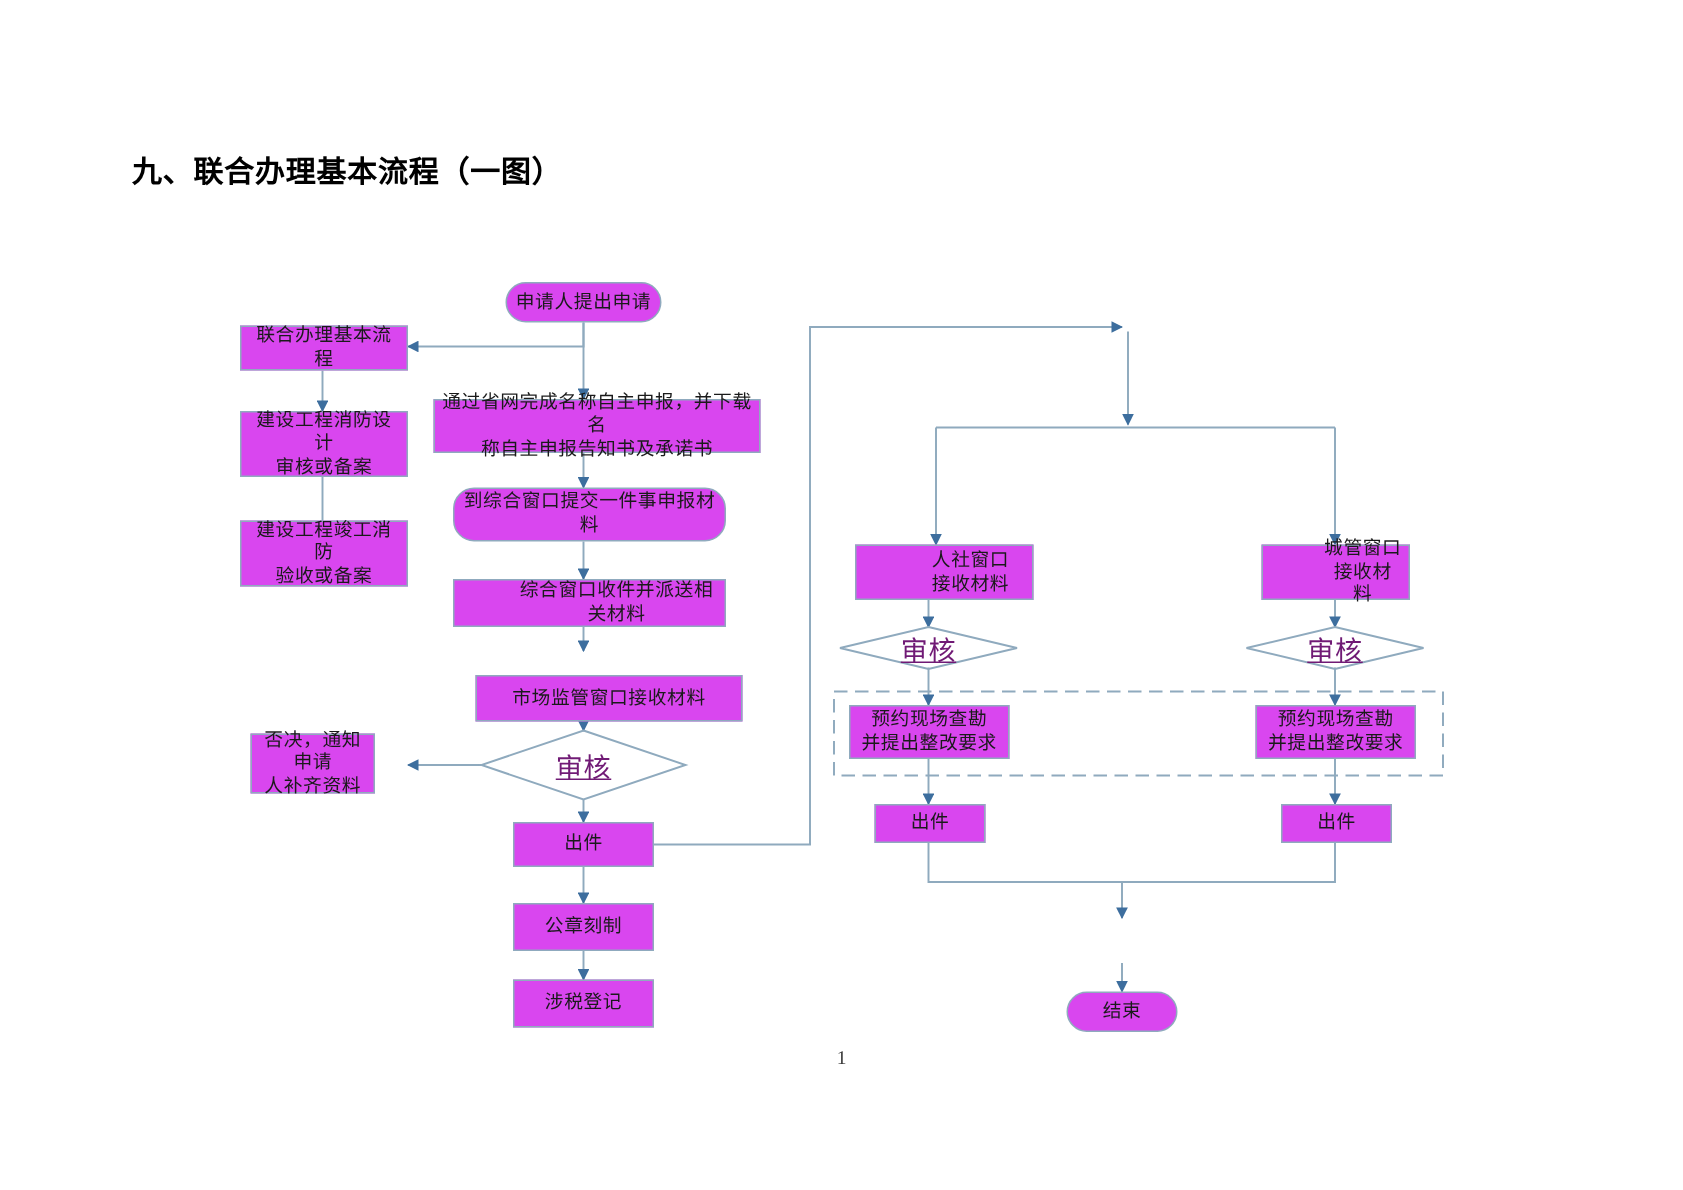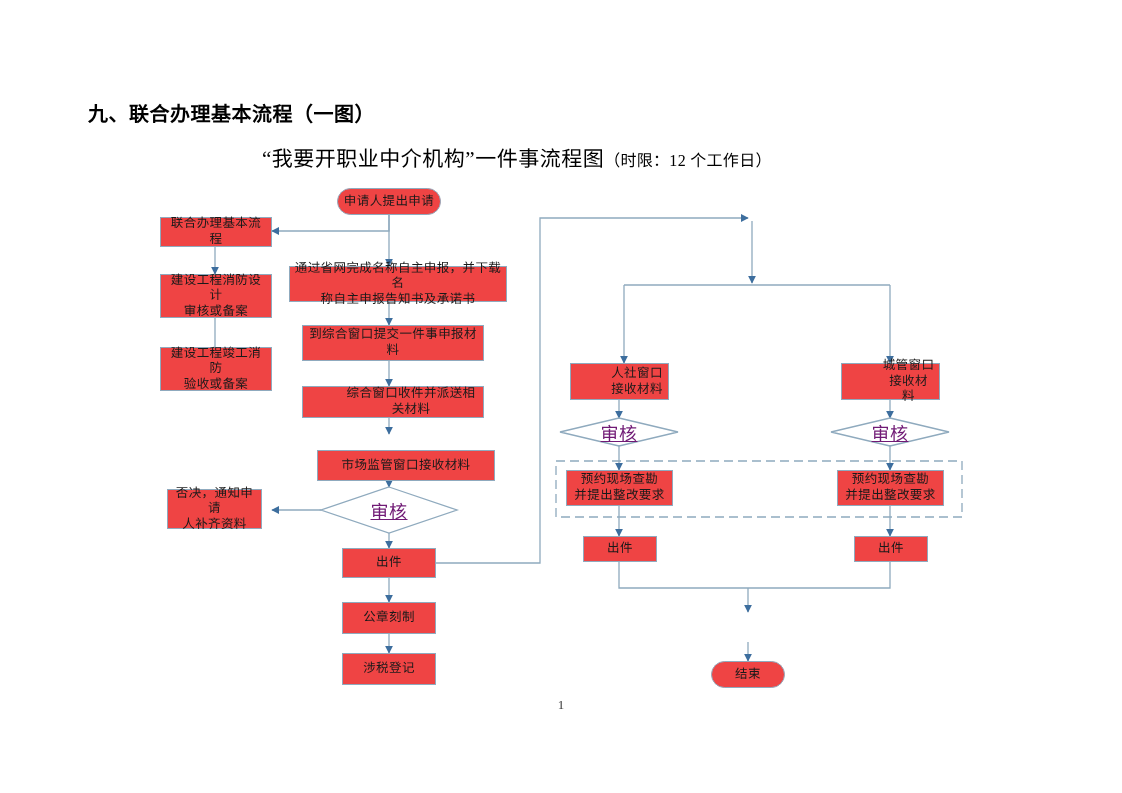--- a/index.html
+++ b/index.html
@@ -69,21 +69,21 @@
   #flow-svg {
     position: absolute;
     left: 0;
     top: 0;
   }
 
   
   .node {
     position: absolute;
     box-sizing: border-box;
-    background: #ef4444;
+    background: #d946ef;
     border: 1px solid #8faabe;
     display: flex;
     align-items: center;
     justify-content: center;
     text-align: center;
     font-family: "Liberation Serif", "DejaVu Serif", serif;
     font-size: 12.5px;
     line-height: 1.25;
     letter-spacing: 0.4px;
     color: #1a1a1a;
@@ -108,24 +108,20 @@
     text-decoration: underline;
   }
 </style>
 </head>
 <body>
 
 <div id="page">
 
   <div id="heading-section">九、联合办理基本流程（一图）</div>
 
-  <div id="chart-title-wrap">
-    <span id="chart-title">“我要开职业中介机构”一件事流程图</span>
-    <span id="chart-title-note">（时限：12 个工作日）</span>
-  </div>
 
   <div id="flow">
 
     <svg id="flow-svg" width="1122" height="793">
       <defs>
         <marker id="arrow" viewBox="0 0 10 10" refX="9" refY="5" markerWidth="6" markerHeight="6" orient="auto-start-reverse">
           <path d="M 0 0 L 10 5 L 0 10 z" fill="#3d6e9e"></path>
         </marker>
       </defs>
       <g stroke="#8faabe" stroke-width="1.3" fill="none">
@@ -195,37 +191,37 @@
     <div class="node terminal" style="left:337px; top:188px; width:104px; height:27px;">申请人提出申请</div>
 
     <div class="node" style="left:160px; top:217px; width:112px; height:30px;">联合办理基本流程</div>
 
     <div class="node" style="left:160px; top:274px; width:112px; height:44px;">建设工程消防设计<br>审核或备案</div>
 
     <div class="node" style="left:160px; top:347px; width:112px; height:44px;">建设工程竣工消防<br>验收或备案</div>
 
     <div class="node" style="left:289px; top:266px; width:218px; height:36px;">通过省网完成名称自主申报，并下载名<br>称自主申报告知书及承诺书</div>
 
-    <div class="node" style="left:302px; top:325px; width:182px; height:36px;">到综合窗口提交一件事申报材<br>料</div>
+    <div class="node" style="left:302px; top:325px; width:182px; height:36px;border-radius:14px;">到综合窗口提交一件事申报材<br>料</div>
 
     <div class="node" style="left:302px; top:386px; width:182px; height:32px;padding-left:40px;">综合窗口收件并派送相关材料</div>
 
     <div class="node" style="left:317px; top:434px; width:178px; height:31px;margin-top:16px;">市场监管窗口接收材料</div>
 
     <div class="diamond-label" style="left:349px; top:498px; width:80px; height:24px;">审核</div>
 
-    <div class="node" style="left:167px; top:489px; width:95px; height:40px;">否决，通知申请<br>人补齐资料</div>
+    <div class="node" style="left:167px; top:489px; width:83px; height:40px;">否决，通知申请<br>人补齐资料</div>
 
     <div class="node" style="left:342px; top:548px; width:94px; height:30px;">出件</div>
 
     <div class="node" style="left:342px; top:602px; width:94px; height:32px;">公章刻制</div>
 
     <div class="node" style="left:342px; top:653px; width:94px; height:32px;">涉税登记</div>
 
-    <div class="node" style="left:570px; top:363px; width:99px; height:37px;padding-left:39px;">人社窗口<br>接收材料</div>
+    <div class="node" style="left:570px; top:363px; width:119px; height:37px;padding-left:39px;">人社窗口<br>接收材料</div>
 
     <div class="diamond-label" style="left:589px; top:421px; width:60px; height:22px;">审核</div>
 
     <div class="node" style="left:566px; top:470px; width:107px; height:36px;">预约现场查勘<br>并提出整改要求</div>
 
     <div class="node" style="left:583px; top:536px; width:74px; height:26px;">出件</div>
 
     <div class="node" style="left:841px; top:363px; width:99px; height:37px;padding-left:40px;">城管窗口接收材<br>料</div>
 
     <div class="diamond-label" style="left:860px; top:421px; width:60px; height:22px;">审核</div>

